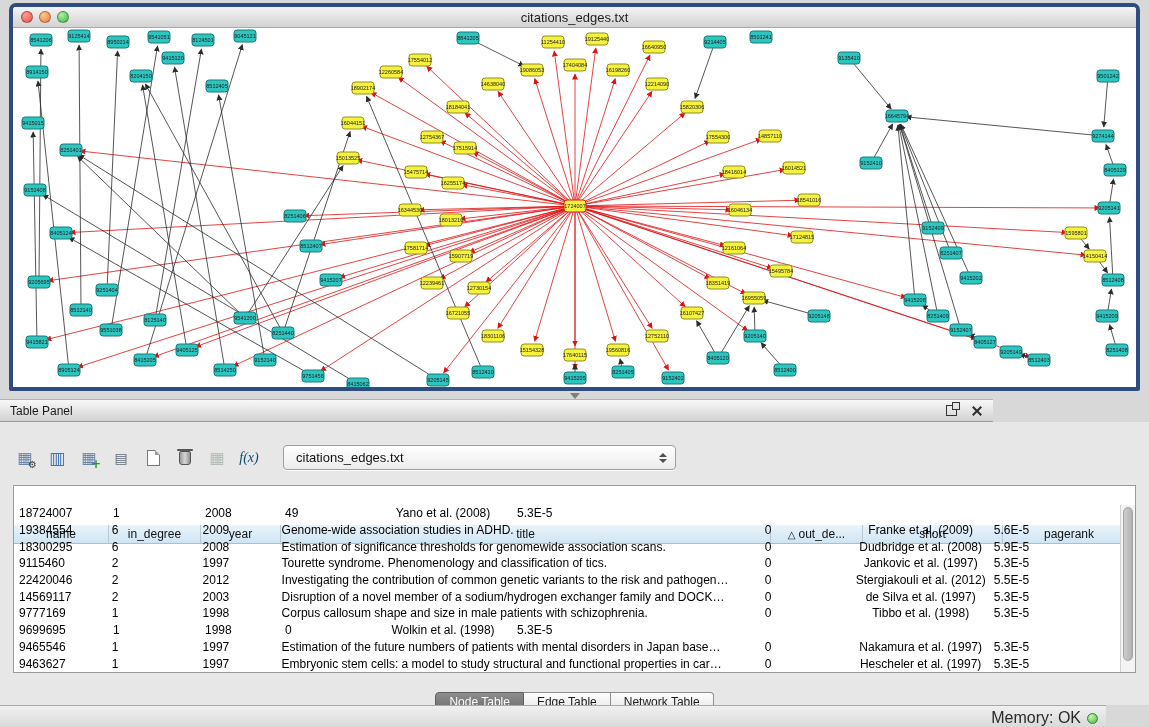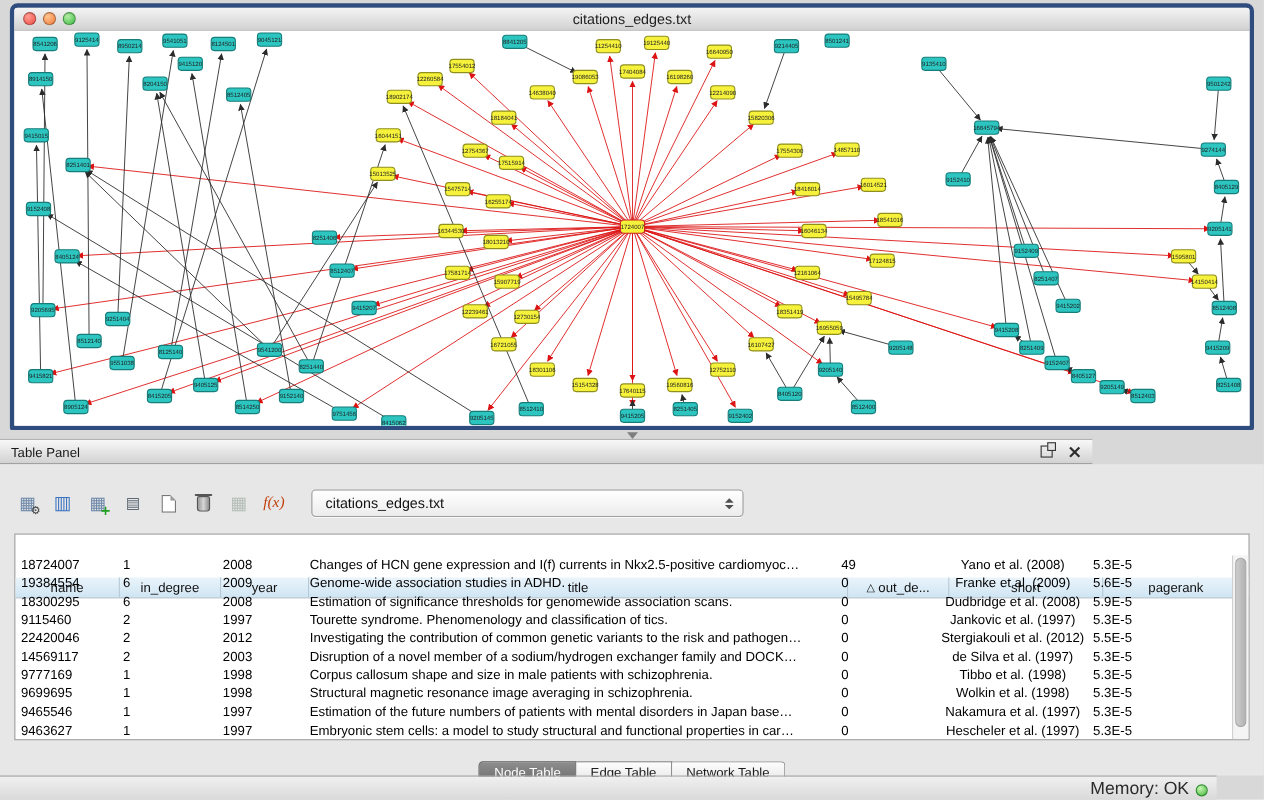--- a/index.html
+++ b/index.html
@@ -49,21 +49,21 @@
   .tb-1 .tb-glyph { color:#3a72c0; font-size:17px; }
   .tb-2 .tb-badge { color:#1f9e1f; font-weight:bold; font-size:12px; }
   .tb-3 .tb-glyph { color:#5f6b77; font-size:14px; }
   .tb-4 .tb-glyph { width:13px; height:16px; background:#fff; border:1px solid #777; display:block; position:relative; }
   .tb-4 .tb-glyph::after { content:""; position:absolute; top:-1px; right:-1px; width:0; height:0;
     border-top:5px solid #e7e7e7; border-left:5px solid #9a9a9a; }
   .tb-5 .tb-glyph { width:12px; height:14px; display:block; position:relative;
     background:linear-gradient(90deg,#9a9a9a,#d6d6d6,#8f8f8f); border:1px solid #555; border-radius:2px 2px 3px 3px; }
   .tb-5 .tb-glyph::before { content:""; position:absolute; left:-3px; right:-3px; top:-3px; height:2px; background:#555; border-radius:1px; }
   .tb-6 .tb-glyph { color:#b3bdb6; }
-  .tb-7 .tb-glyph { font-family:"Liberation Serif", serif; font-style:italic; font-size:14px; color:#c2410c;text-align:right; }
+  .tb-7 .tb-glyph { font-family:"Liberation Serif", serif; font-style:italic; font-size:14px; color:#0c4a6e;text-align:right; }
 
   
   .table-select { position:absolute; left:283px; top:23px; width:393px; height:25px;
     background:linear-gradient(#ffffff,#ececec); border:1px solid #9f9f9f; border-radius:4px;
     display:flex; align-items:center; padding:0 8px 0 12px; font-size:13px; color:#111; box-shadow:0 1px 0 rgba(255,255,255,.8); }
   .table-select .sel-label { flex:1; overflow:hidden; white-space:nowrap; }
   .dd-arrows { display:flex; flex-direction:column; gap:2px; margin-left:8px; }
   .dd-arrows i { width:0; height:0; border-left:4px solid transparent; border-right:4px solid transparent; display:block; }
   .dd-arrows .up   { border-bottom:4px solid #4f4f4f; }
   .dd-arrows .down { border-top:4px solid #4f4f4f; }
@@ -748,21 +748,20 @@
         </div>
       <div class="th c6">
           <span>pagerank</span>
         </div>
     </div>
     <div class="tbody" id="tbody">
         <div class="row">
           <div class="cell c0">18724007</div>
           <div class="cell c1">1</div>
           <div class="cell c2">2008</div>
-          <div class="cell c3">Changes of HCN gene expression and I(f) currents in Nkx2.5-positive cardiomyoc…</div>
           <div class="cell c4">49</div>
           <div class="cell c5">Yano et al. (2008)</div>
           <div class="cell c6">5.3E-5</div>
         </div>
         <div class="row">
           <div class="cell c0">19384554</div>
           <div class="cell c1">6</div>
           <div class="cell c2">2009</div>
           <div class="cell c3">Genome-wide association studies in ADHD.</div>
           <div class="cell c4">0</div>
@@ -811,21 +810,20 @@
           <div class="cell c2">1998</div>
           <div class="cell c3">Corpus callosum shape and size in male patients with schizophrenia.</div>
           <div class="cell c4">0</div>
           <div class="cell c5">Tibbo et al. (1998)</div>
           <div class="cell c6">5.3E-5</div>
         </div>
         <div class="row">
           <div class="cell c0">9699695</div>
           <div class="cell c1">1</div>
           <div class="cell c2">1998</div>
-          <div class="cell c3">Structural magnetic resonance image averaging in schizophrenia.</div>
           <div class="cell c4">0</div>
           <div class="cell c5">Wolkin et al. (1998)</div>
           <div class="cell c6">5.3E-5</div>
         </div>
         <div class="row">
           <div class="cell c0">9465546</div>
           <div class="cell c1">1</div>
           <div class="cell c2">1997</div>
           <div class="cell c3">Estimation of the future numbers of patients with mental disorders in Japan base…</div>
           <div class="cell c4">0</div>

